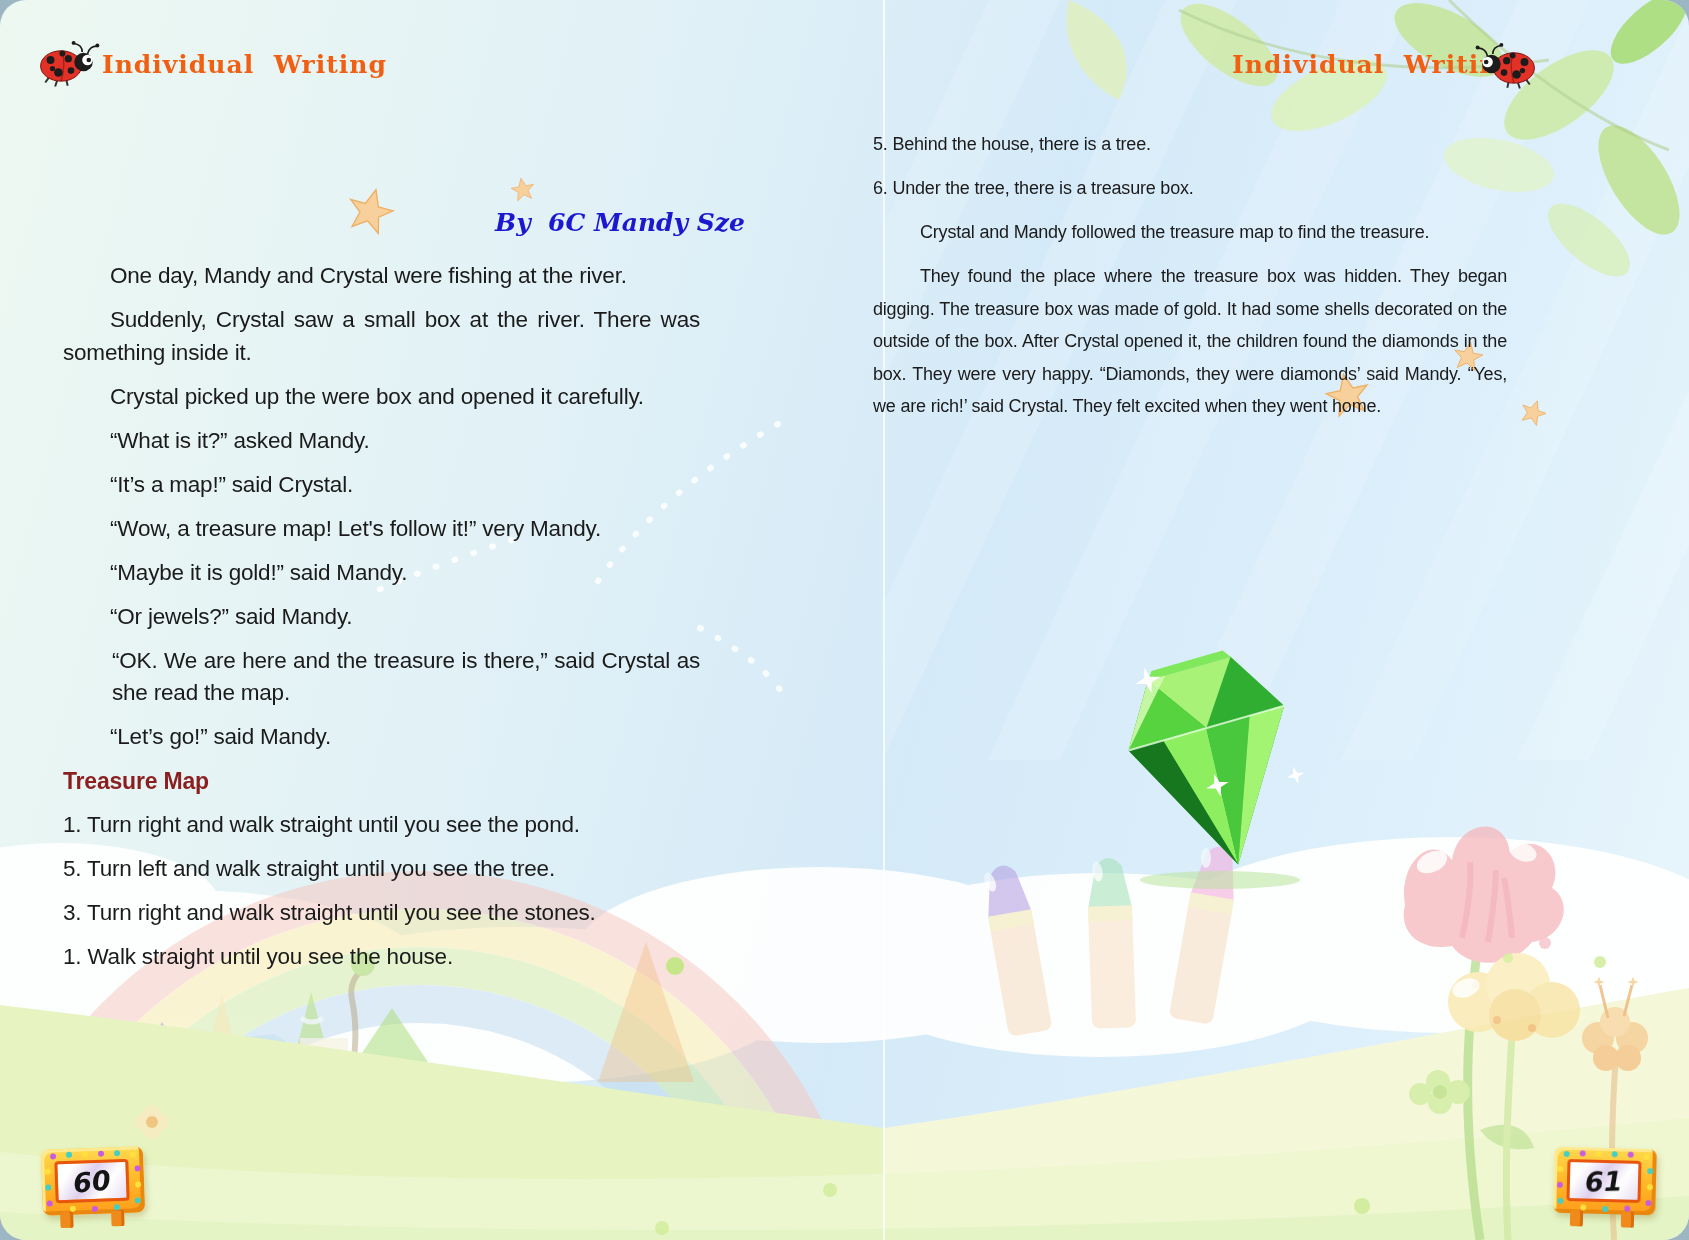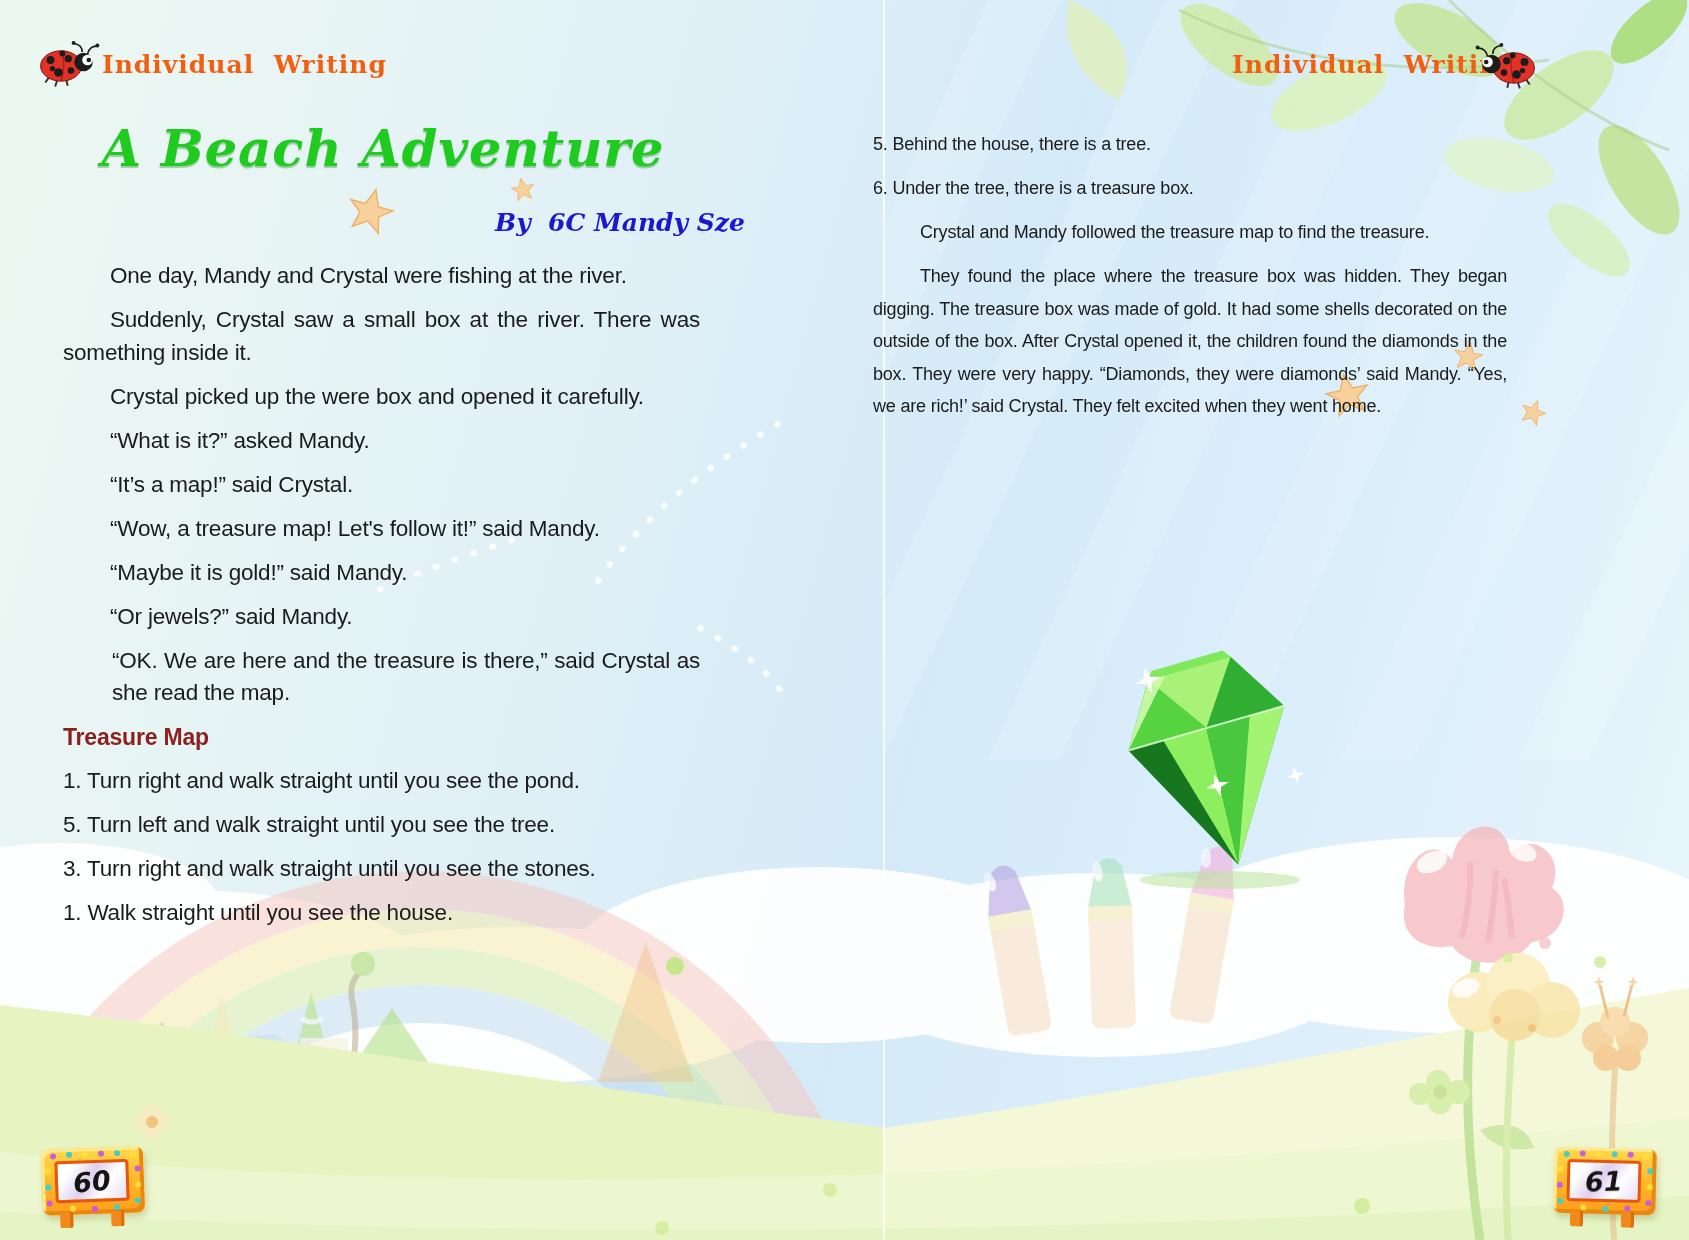--- a/index.html
+++ b/index.html
@@ -1,19 +1,19 @@
 <!DOCTYPE html>
 <html><head>
 <meta charset="utf-8">
 <style>
   html,body{margin:0;padding:0;background:#9db6c4;}
   #stage{
     position:relative;width:1689px;height:1240px;overflow:hidden;
     background:linear-gradient(105deg,#edf8f1 0%,#e3f2f6 28%,#d5eaf8 55%,#dceffb 78%,#eaf6fb 100%);
-    font-family:"Liberation Sans",sans-serif;color:#1b1b1b;
+    font-family:"Liberation Sans",sans-serif;color:#1b1b1b;border-radius:26px;
   }
   .deco{position:absolute;z-index:1;pointer-events:none;}
   .rays{position:absolute;left:884px;top:0;width:805px;height:760px;z-index:1;
     background:repeating-linear-gradient(115deg,rgba(255,255,255,0) 0 95px,rgba(255,255,255,.30) 95px 160px);
     opacity:.45;}
   .fold{position:absolute;left:883px;top:0;width:2px;height:1240px;background:rgba(255,255,255,.75);z-index:2;}
 
   .hdr{position:absolute;z-index:3;font-family:"DejaVu Serif",serif;font-weight:bold;
     font-size:25px;color:#f05f12;letter-spacing:1px;white-space:pre;}
   .hdr-left{left:102px;top:50px;}
@@ -257,33 +257,33 @@
     <g fill="#1c1c1c">
       <circle cx="22" cy="29" r="6"></circle>
         <circle cx="34" cy="48" r="6.5"></circle>
         <circle cx="49" cy="27" r="5.5"></circle>
       <circle cx="53" cy="45" r="5"></circle>
         <circle cx="25" cy="42" r="4"></circle>
         <circle cx="40" cy="19" r="4.5"></circle>
     </g>
   </svg>
 
-  <div class="title">A Beach Adventure</div>
   <div class="byline">By  6C Mandy Sze</div>
 
   <div class="body-left">
     <p>One day, Mandy and Crystal were fishing at the river.</p>
     <p>Suddenly, Crystal saw a small box at the river. There was something inside it.</p>
     <p>Crystal picked up the were box and opened it carefully.</p>
     <p>“What is it?” asked Mandy.</p>
     <p>“It’s a map!” said Crystal.</p>
-    <p>“Wow, a treasure map! Let's follow it!” said Mandy.</p>
+    <p>“Wow, a treasure map! Let's follow it!” very Mandy.</p>
     <p>“Maybe it is gold!” said Mandy.</p>
     <p>“Or jewels?” said Mandy.</p>
     <p class="hang">“OK. We are here and the treasure is there,” said Crystal as she read the map.</p>
+    <p>“Let’s go!” said Mandy.</p>
     <p class="tmap-head">Treasure Map</p>
     <p class="step">1. Turn right and walk straight until you see the pond.</p>
     <p class="step">5. Turn left and walk straight until you see the tree.</p>
     <p class="step">3. Turn right and walk straight until you see the stones.</p>
     <p class="step">1. Walk straight until you see the house.</p>
   </div>
 
   <div class="body-right">
     <p class="step">5. Behind the house, there is a tree.</p>
     <p class="step">6. Under the tree, there is a treasure box.</p>

